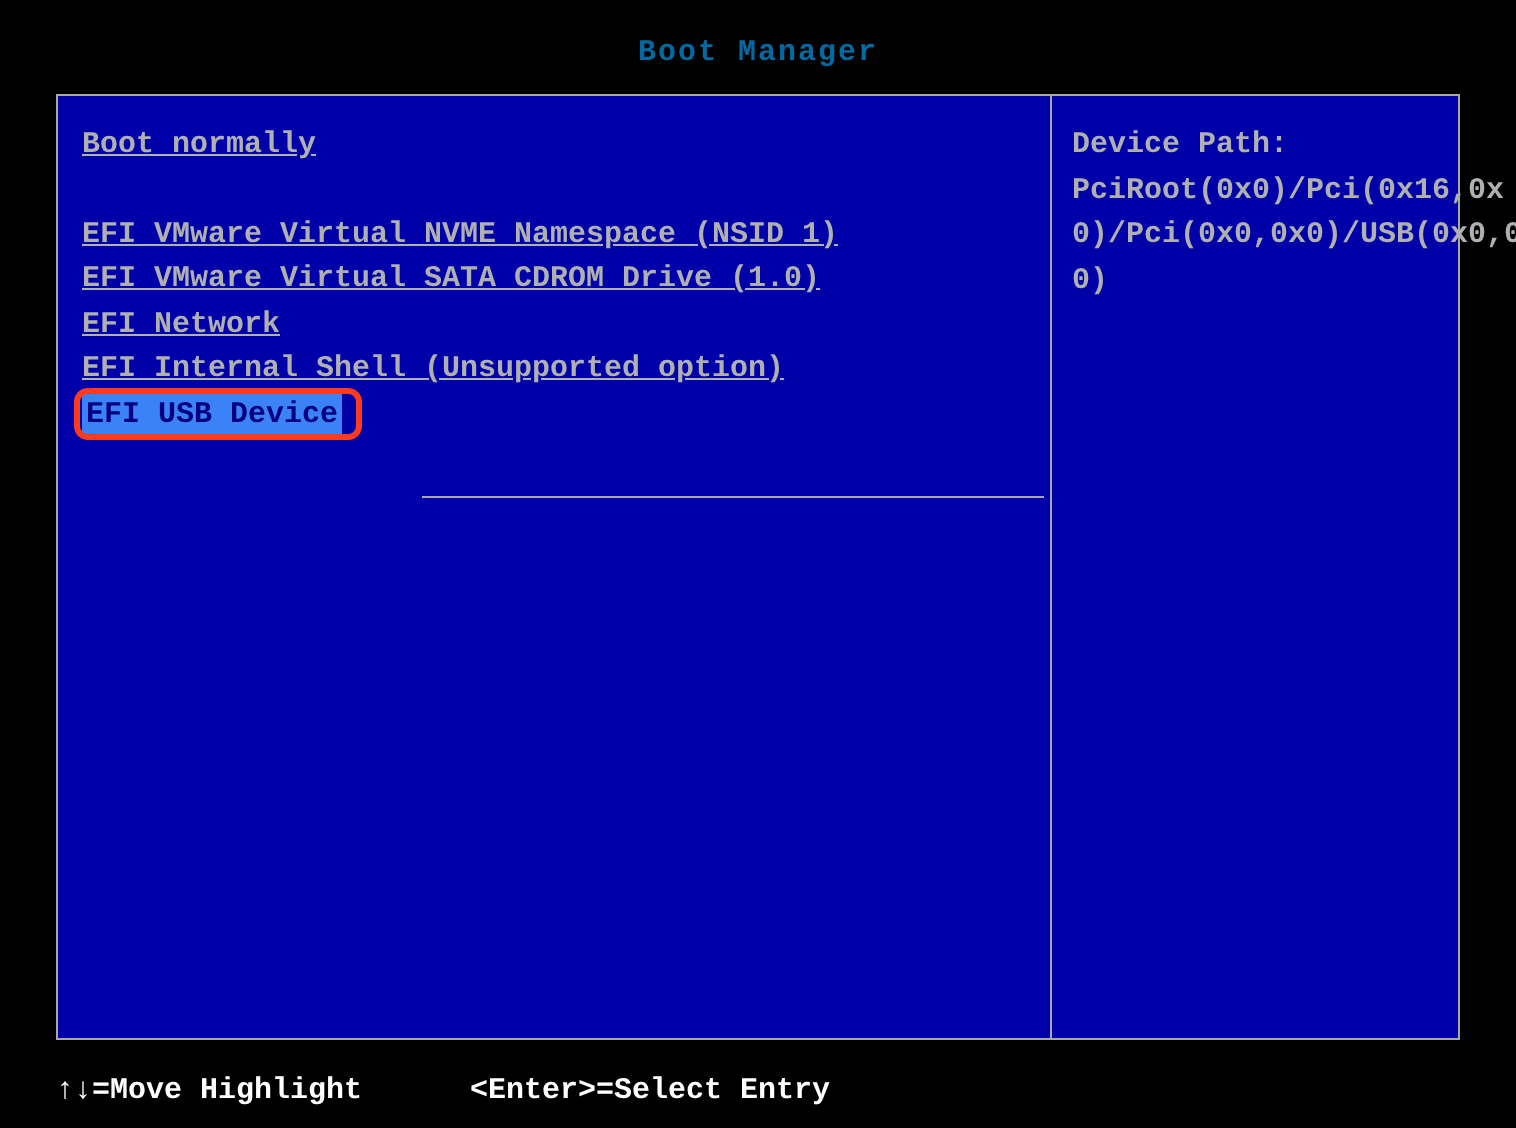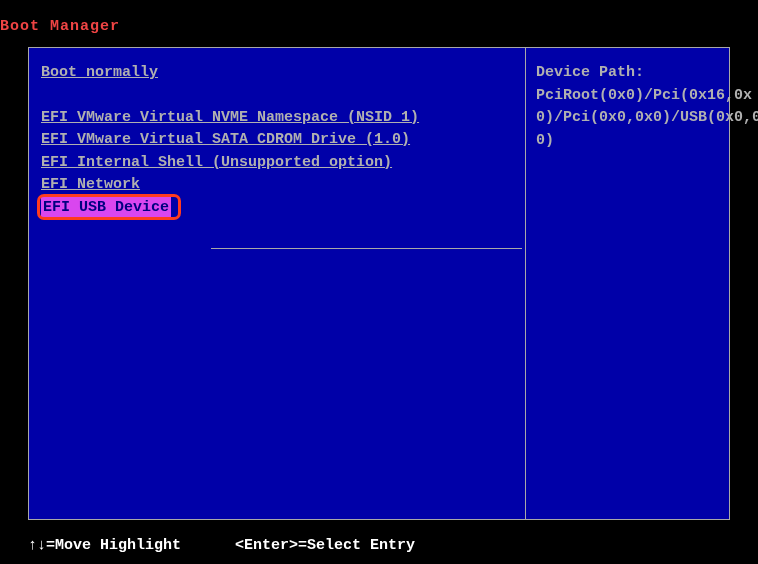--- a/index.html
+++ b/index.html
@@ -12,22 +12,22 @@
       height: 564px;
       background: #000000;
       font-family: "Courier New", monospace;
       font-size: 15px;
       font-weight: bold;
       color: #b0b0b0;
       overflow: hidden;
       position: relative;
     }
     .title {
-      color: #ef4444;
-      text-align: left;
+      color: #0369a1;
+      text-align: center;
       padding-top: 18px;
       letter-spacing: 1px;
     }
     .main-frame {
       position: absolute;
       left: 28px;
       top: 47px;
       width: 702px;
       height: 473px;
       background: #0000a8;
@@ -57,21 +57,21 @@
     .menu-group {
       margin-bottom: 22px;
       text-decoration: underline;
     }
     .menu-item {
       color: #b0b0b0;
       line-height: 1.5;
       white-space: pre;
     }
     .menu-item.selected {
-      background: #d946ef;
+      background: #3b82f6;
       color: #000080;
       display: inline-block;
       padding: 0 2px;
     }
     .selected-wrapper {
       position: relative;
       display: inline-block;
     }
     .highlight-callout {
       position: absolute;
@@ -113,22 +113,22 @@
 <div class="main-frame">
   <div class="left-pane">
 
     <div class="menu-group">
       <div class="menu-item">Boot normally</div>
     </div>
 
     <div class="menu-group" style="margin-bottom:0">
       <div class="menu-item">EFI VMware Virtual NVME Namespace (NSID 1)</div>
       <div class="menu-item">EFI VMware Virtual SATA CDROM Drive (1.0)</div>
+      <div class="menu-item">EFI Network</div>
       <div class="menu-item">EFI Internal Shell (Unsupported option)</div>
-      <div class="menu-item">EFI Network</div>
       <div class="selected-wrapper">
         <span class="menu-item selected">EFI USB Device</span>
         <div class="highlight-callout"></div>
       </div>
     </div>
 
     <div style="height:28px"></div>
 
 
   </div>

